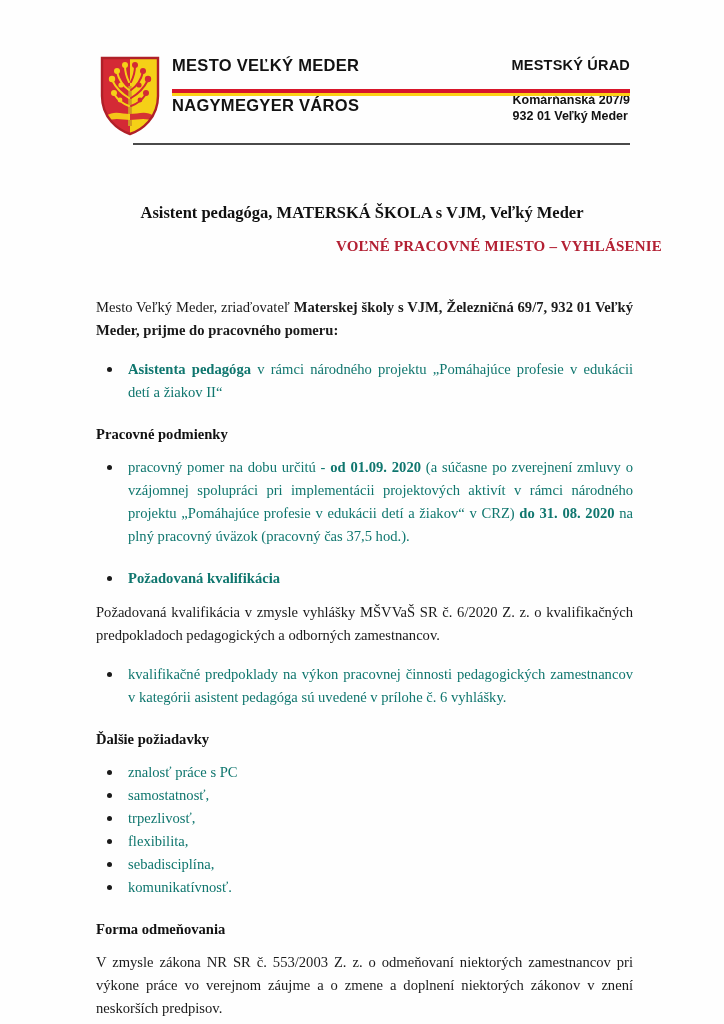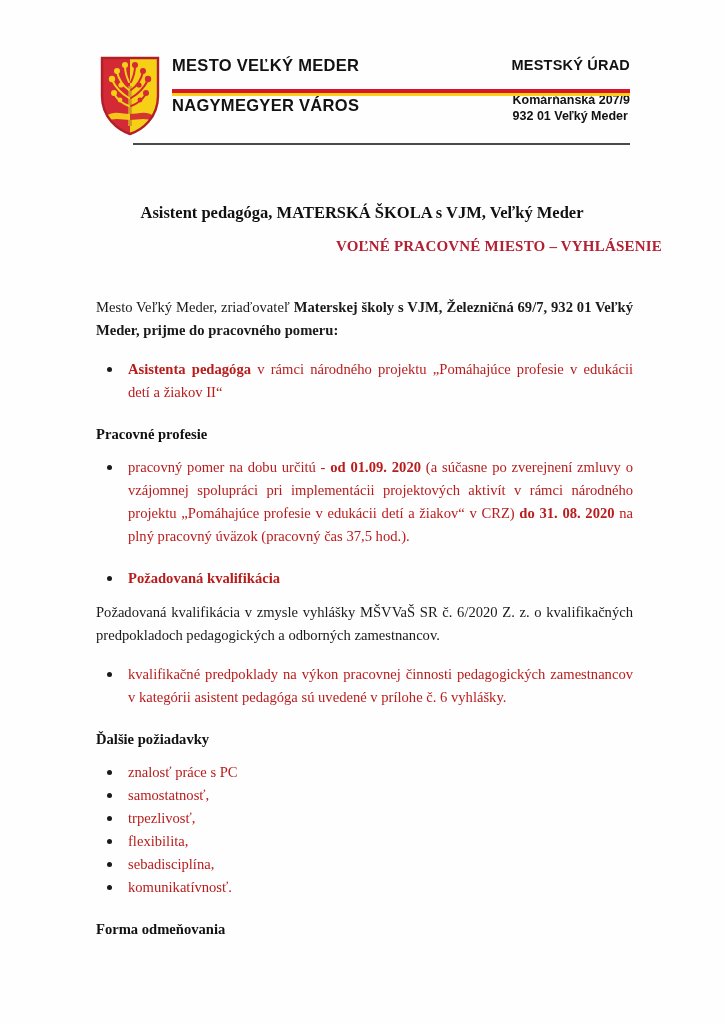--- a/index.html
+++ b/index.html
@@ -180,21 +180,21 @@
     margin: 0;
     padding: 0;
   }
   ul.bullets > li {
     position: relative;
     padding-left: 32px;
     font-size: 14.6px;
     line-height: 23px;
     text-align: justify;
     text-justify: inter-word;
-    color: #b91c1c;
+    color: #0f766e;
   }
   ul.bullets > li::before {
     content: "";
     position: absolute;
     left: 11px;
     top: 9px;
     width: 5px;
     height: 5px;
     border-radius: 50%;
     background: #1a1a1a;
@@ -295,21 +295,21 @@
     <p class="para lead"><span>Mesto Veľký Meder, zriaďovateľ </span><span class="b">Materskej školy s VJM, Železničná 69/7, 932 01 Veľký Meder, prijme do pracovného pomeru:</span></p>
 
     <div class="gap-md"></div>
 
     <ul class="bullets">
       <li><span class="b">Asistenta pedagóga</span><span> v rámci národného projektu „Pomáhajúce profesie v edukácii detí a žiakov II“</span></li>
     </ul>
 
     <div class="gap-lg"></div>
 
-    <p class="sec-head">Pracovné profesie</p>
+    <p class="sec-head">Pracovné podmienky</p>
 
     <div class="gap-sm"></div>
 
     <ul class="bullets">
       <li><span>pracovný pomer na dobu určitú - </span><span class="b">od  01.09. 2020</span><span> (a súčasne po zverejnení zmluvy o vzájomnej spolupráci pri implementácii projektových aktivít v rámci národného projektu „Pomáhajúce profesie v edukácii detí a žiakov“ v CRZ) </span><span class="b">do 31. 08. 2020</span><span>  na plný pracovný úväzok (pracovný čas 37,5 hod.).</span></li>
     </ul>
 
     <div class="gap-lg"></div>
 
     <ul class="bullets">
@@ -340,15 +340,16 @@
       <li><span>sebadisciplína,</span></li>
       <li><span>komunikatívnosť.</span></li>
     </ul>
 
     <div class="gap-lg"></div>
 
     <p class="sec-head">Forma odmeňovania</p>
 
     <div class="gap-sm"></div>
 
+    <p class="para">V zmysle zákona NR SR č. 553/2003 Z. z. o odmeňovaní niektorých zamestnancov pri výkone práce vo verejnom záujme a o zmene a doplnení niektorých zákonov v znení neskorších predpisov.</p>
 
   </div>
 </div>
 
 </body></html>

